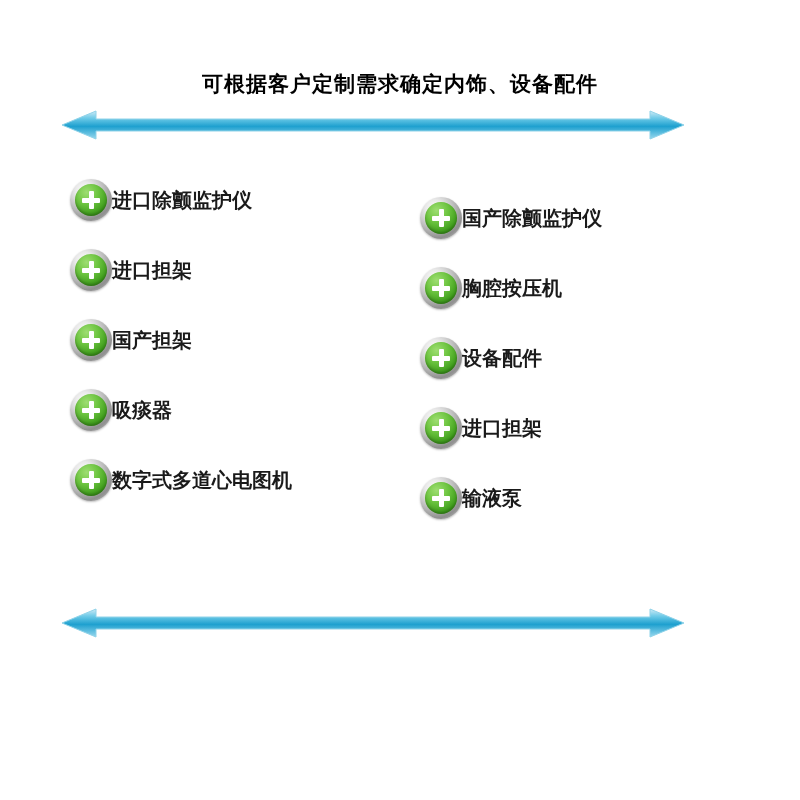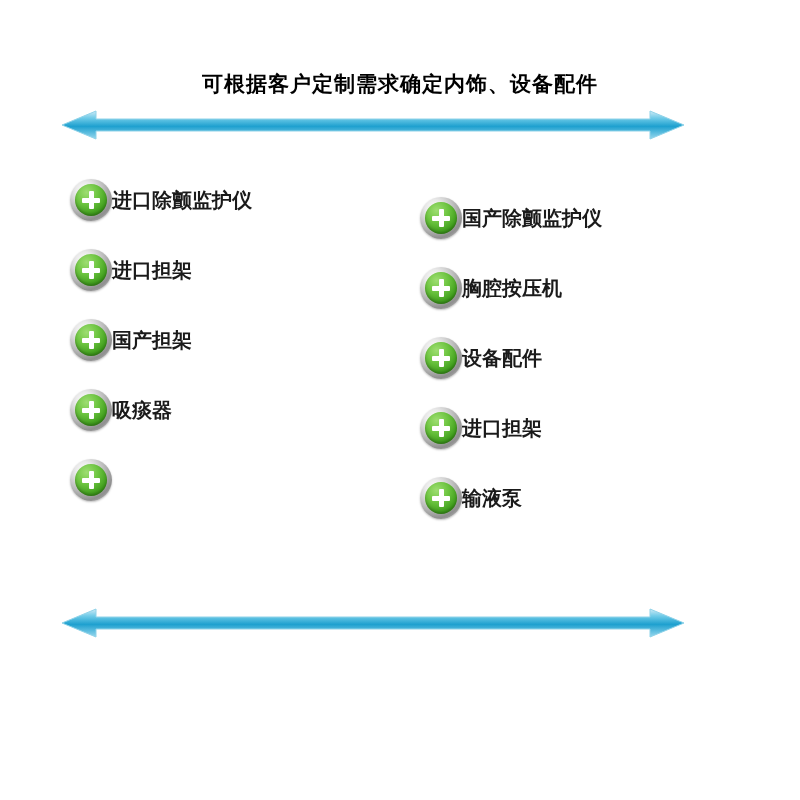--- a/index.html
+++ b/index.html
@@ -168,20 +168,21 @@
       <div class="item">
         <span class="bullet">
             <span class="plus"></span>
           </span>
         <span class="label">吸痰器</span>
       </div>
       <div class="item">
         <span class="bullet">
             <span class="plus"></span>
           </span>
+        <span class="label">数字式多道心电图机</span>
       </div>
     </div>
 
     <div class="col col-right">
       <div class="item">
         <span class="bullet">
             <span class="plus"></span>
           </span>
         <span class="label">国产除颤监护仪</span>
       </div>

